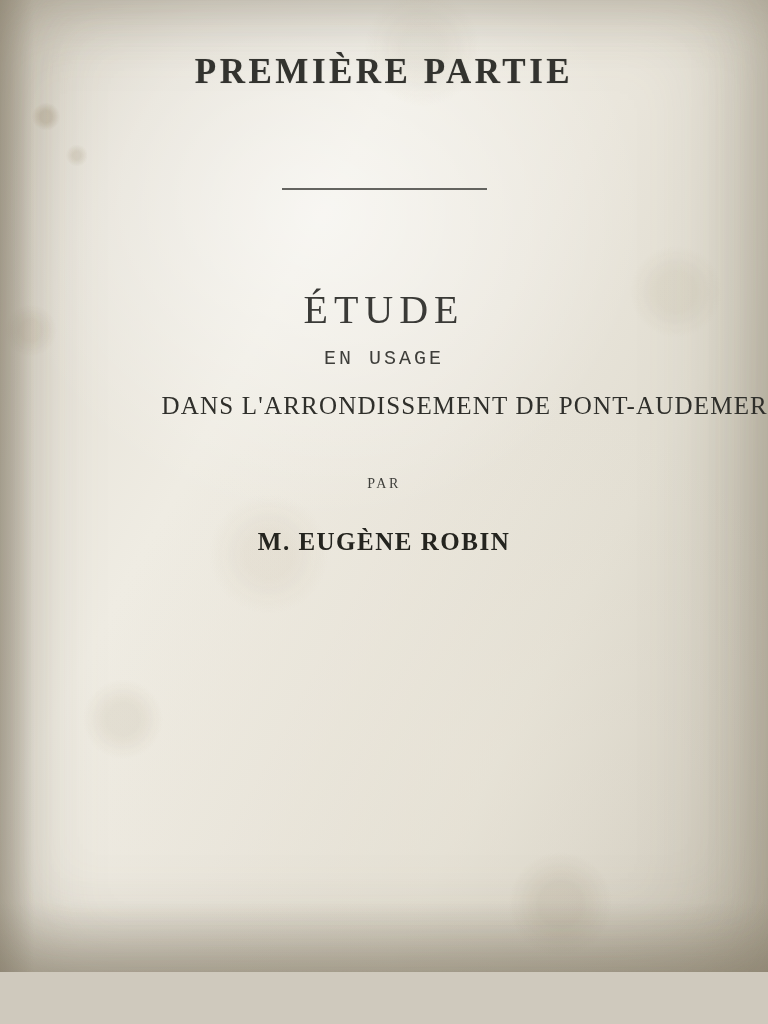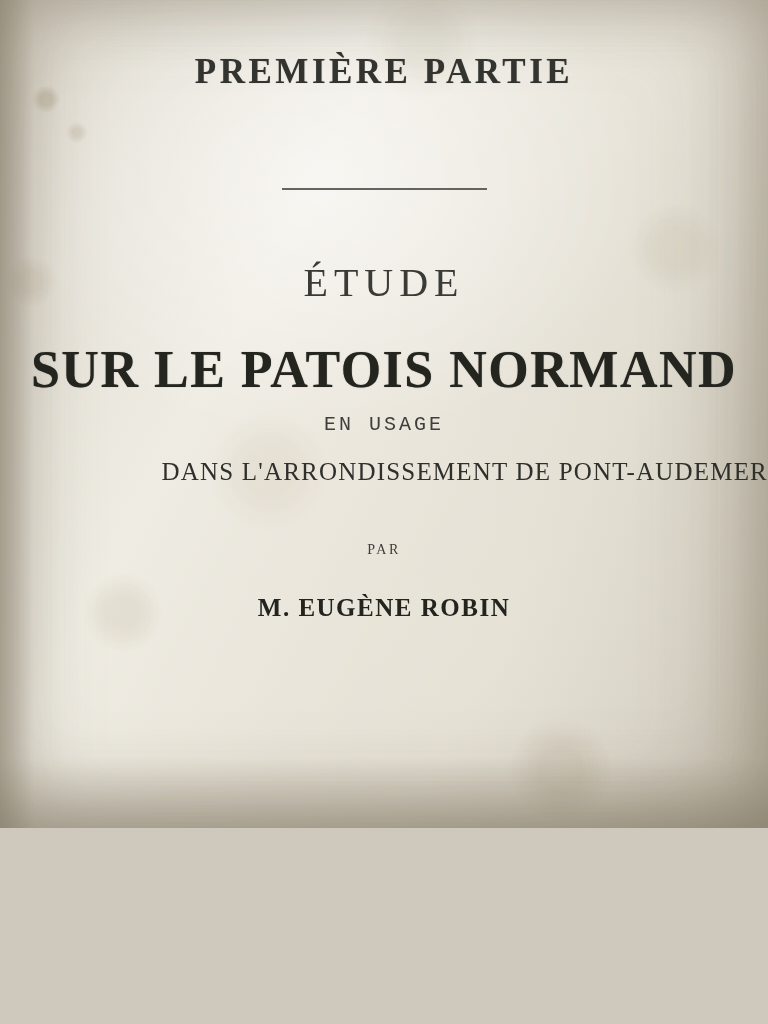--- a/index.html
+++ b/index.html
@@ -10,21 +10,21 @@
     width: 768px;
     height: 1024px;
     overflow: hidden;
     background: #cfc9bd;
     font-family: "Liberation Serif", serif;
   }
 
   .page {
     position: relative;
     width: 768px;
-    height: 828px;
+    height: 972px;
     background:
       radial-gradient(ellipse 60% 45% at 42% 22%, rgba(255,255,255,0.55) 0%, rgba(255,255,255,0.0) 70%),
       radial-gradient(ellipse 70% 55% at 60% 78%, rgba(235,230,218,0.5) 0%, rgba(235,230,218,0) 72%),
       linear-gradient(118deg, #d7d2c6 0%, #e6e2d8 16%, #efece3 34%, #eae6dc 52%, #e2ded2 70%, #d3cec1 86%, #c3bdae 100%);
     overflow: hidden;
   }
 
   
   .grain {
     position: absolute;
@@ -85,21 +85,21 @@
 
   .rule {
     width: 205px;
     height: 0;
     margin: 96px auto 0 auto;
     border-top: 2px solid #4a4a46;
     opacity: 0.85;
   }
 
   .etude {
-    margin-top: 69px;
+    margin-top: 96px;
     font-size: 40px;
     letter-spacing: 6px;
     font-weight: normal;
     color: #3a3a37;
   }
 
   .main-title {
     margin-top: 34px;
     font-size: 52px;
     font-weight: bold;
@@ -155,21 +155,20 @@
   <div class="edge-dark-left"></div>
   <div class="edge-dark-bottom"></div>
 
   <div class="content">
     <div class="part-title">PREMIÈRE PARTIE</div>
 
     <div class="rule"></div>
 
     <div class="etude">ÉTUDE</div>
 
-    <div class="main-title">SUR LE PATOIS NORMAND</div>
 
     <div class="en-usage">EN USAGE</div>
 
     <div class="subtitle">DANS L'ARRONDISSEMENT DE PONT-AUDEMER</div>
 
     <div class="par">PAR</div>
 
     <div class="author">M. EUGÈNE ROBIN</div>
 
   </div>

